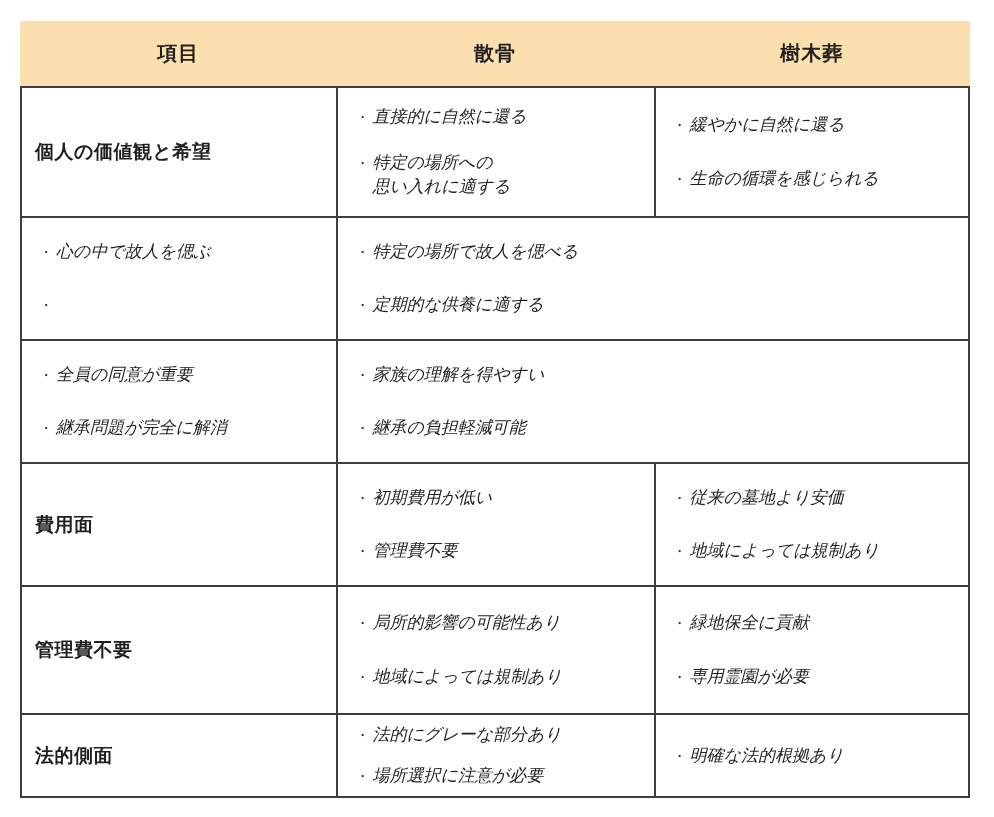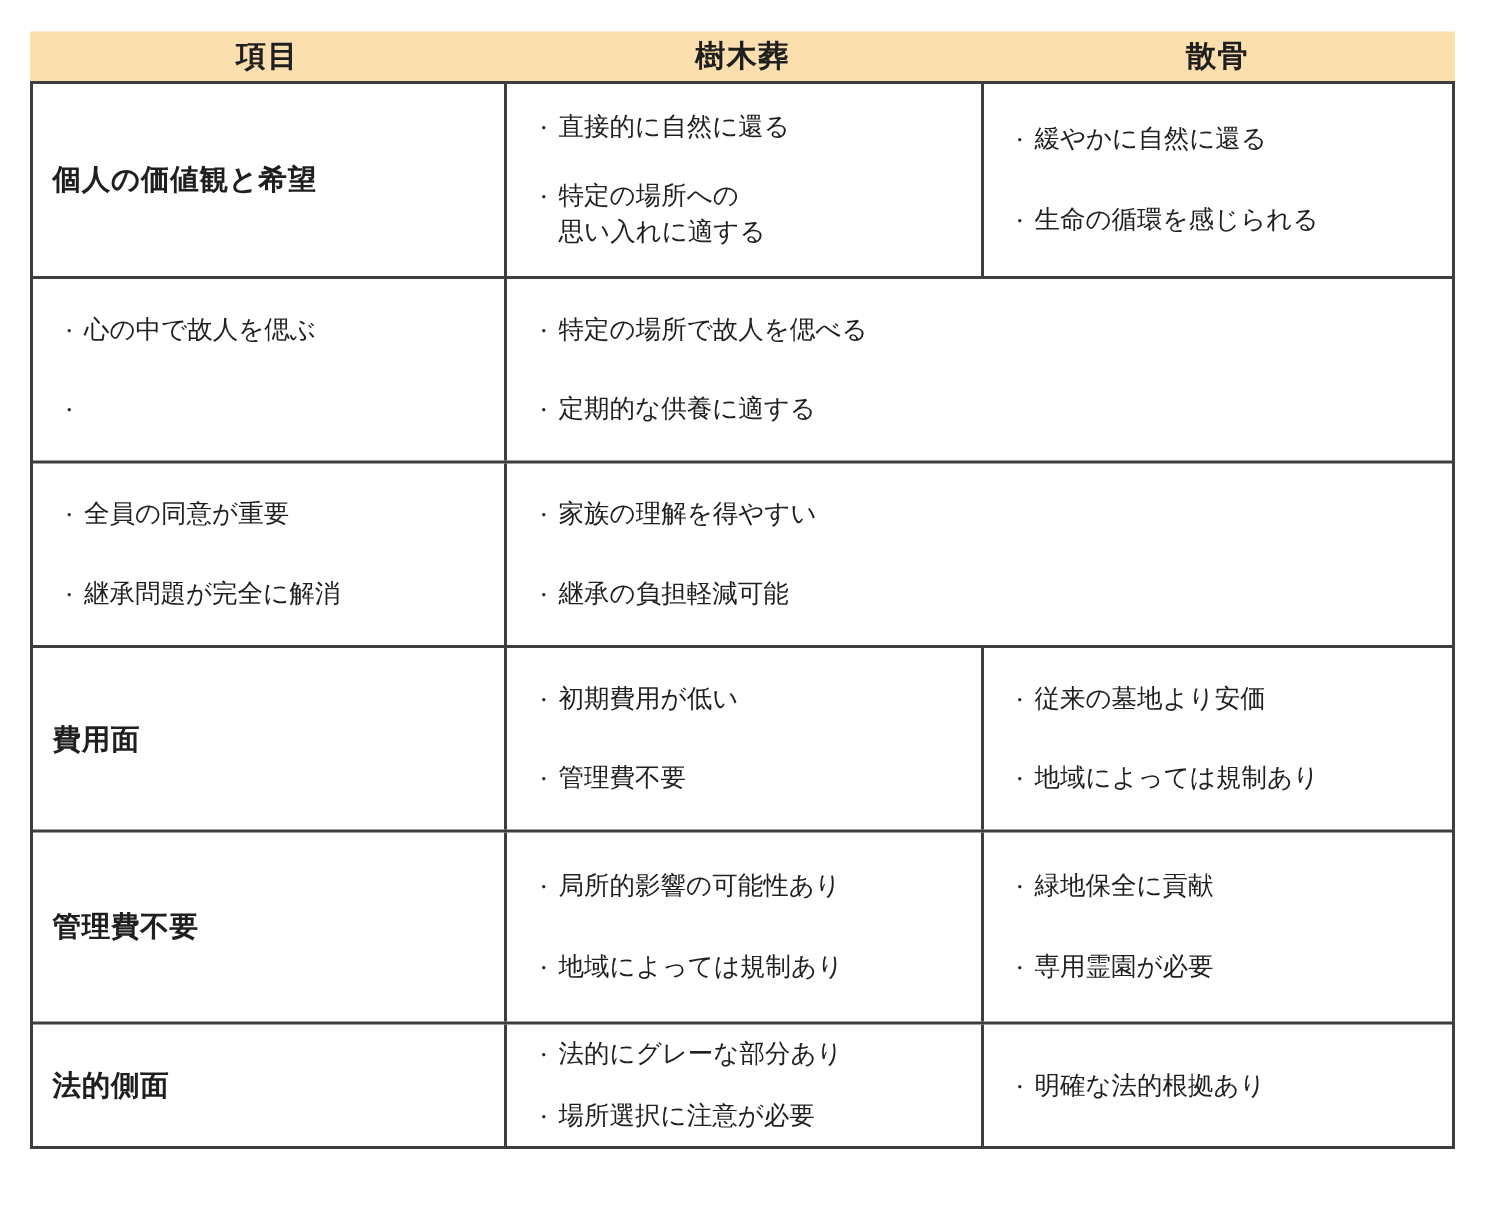--- a/index.html
+++ b/index.html
@@ -23,21 +23,21 @@
   .table {
     position: absolute;
     left: 20px;
     top: 21px;
     width: 950px;
   }
 
   .thead {
     display: grid;
     grid-template-columns: 1fr 1fr 1fr;
-    height: 33px;
+    height: 65px;
     background: var(--header-bg);
   }
   .th {
     display: flex;
     align-items: center;
     justify-content: center;
     font-weight: bold;
     font-size: 20px;
     letter-spacing: 1px;
   }
@@ -86,31 +86,32 @@
   .bullet-line { display: flex; align-items: flex-start; }
   .bullet {
     flex: 0 0 auto;
     font-size: 14px;
     line-height: 24px;
     margin-right: 3px;
   }
   .bullet-text {
     white-space: pre-line;
     line-height: 1.42;
+    font-style: italic;
   }
 </style>
 </head>
 <body>
 
 <div class="page">
   <div class="table">
     <div class="thead">
       <div class="th">項目</div>
+      <div class="th">散骨</div>
       <div class="th">樹木葬</div>
-      <div class="th">散骨</div>
     </div>
     <div class="tbody" id="tbody">
   <div class="tr">
     <div class="td label-cell">
       <span class="row-label">個人の価値観と希望</span>
     </div>
     <div class="td body-cell sankotsu">
             <div class="bullet-line">
               <span class="bullet">・</span>
               <span class="bullet-text">直接的に自然に還る</span>

